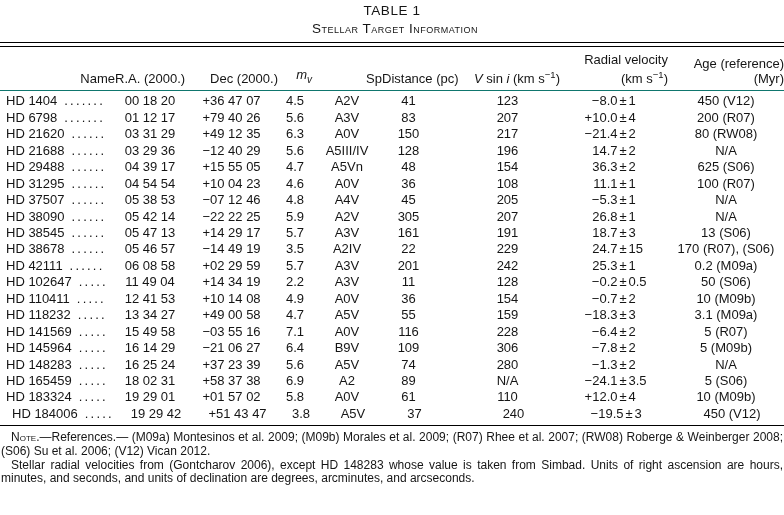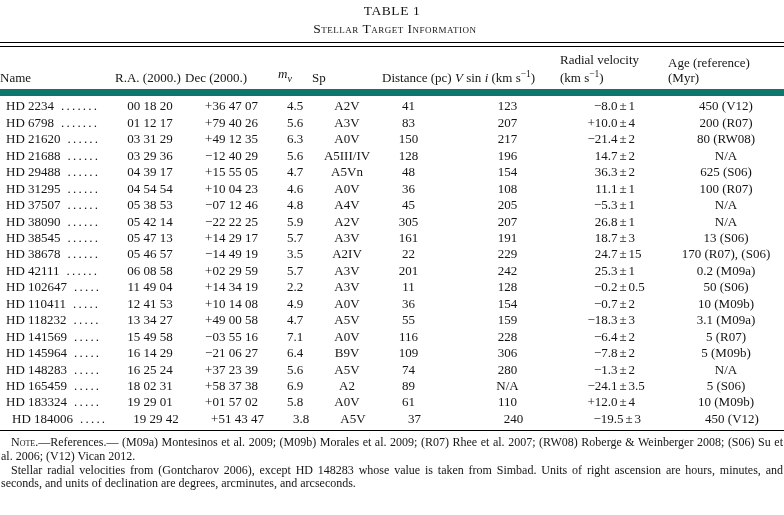--- a/index.html
+++ b/index.html
@@ -1,31 +1,31 @@
 <!DOCTYPE html>
 <html><head>
 <meta charset="utf-8">
 <style>
   html, body { margin: 0; padding: 0; background: #ffffff; }
   .page {
     width: 784px; height: 515px; box-sizing: border-box;
     padding-top: 3px; overflow: hidden;
-    font-family: Liberation Serif, serif;
+    font-family: Liberation Sans, sans-serif;
     color: #151515; background: #ffffff;
   }
   .tbl-title { text-align: center; font-size: 13.5px; line-height: 15px; letter-spacing: 0.6px; }
   .tbl-subtitle { text-align: center; font-variant: small-caps; font-size: 13.5px; line-height: 15px; margin-top: 3px; letter-spacing: 0.5px; margin-left: 6px; }
   .dbl-rule { margin-top: 6px; height: 3px; border-top: 1.5px solid #000; border-bottom: 1px solid #000; }
   table.stellar {
     width: 784px; table-layout: fixed; border-collapse: collapse;
     font-size: 13px; border-bottom: 1.5px solid #000;
   }
   thead th {
-    font-weight: normal; vertical-align: bottom; text-align: left;
-    padding: 5px 0 4px 0; border-bottom: 7px solid #0f766e;
+    font-weight: normal; vertical-align: bottom; text-align: right;
+    padding: 5px 0 4px 0; border-bottom: 1px solid #0f766e;
     font-size: 13px; line-height: 15px; white-space: nowrap;
   }
   tbody td {
     padding: 0; text-align: center; line-height: 16.45px;
     white-space: nowrap; font-size: 13px;
   }
   tbody tr:first-child td { padding-top: 2px; }
   tbody tr:last-child td { padding-bottom: 3px; padding-left: 12px; }
   .c-name { text-align: left; padding-left: 6px; }
   .dots { letter-spacing: 2.2px; margin-left: 7px; }
@@ -76,21 +76,21 @@
           <div><span>(km s</span><sup>−1</sup><span>)</span></div>
         </th>
         <th>
           <div>Age (reference)</div>
           <div>(Myr)</div>
         </th>
       </tr>
     </thead>
     <tbody id="table-body">
         <tr>
-    <td class="c-name"><span>HD 2234</span><span class="dots">.......</span></td>
+    <td class="c-name"><span>HD 1404</span><span class="dots">.......</span></td>
     <td class="c-ra">00 18 20</td>
     <td class="c-dec">+36 47 07</td>
     <td class="c-mv">4.5</td>
     <td class="c-sp">A2V</td>
     <td class="c-dist">41</td>
     <td class="c-vsini">123</td>
     <td class="c-rv"><span class="rv-val">−8.0</span><span class="pm">±</span><span class="rv-err">1</span></td>
     <td class="c-age">450 (V12)</td>
   </tr>
         <tr>

